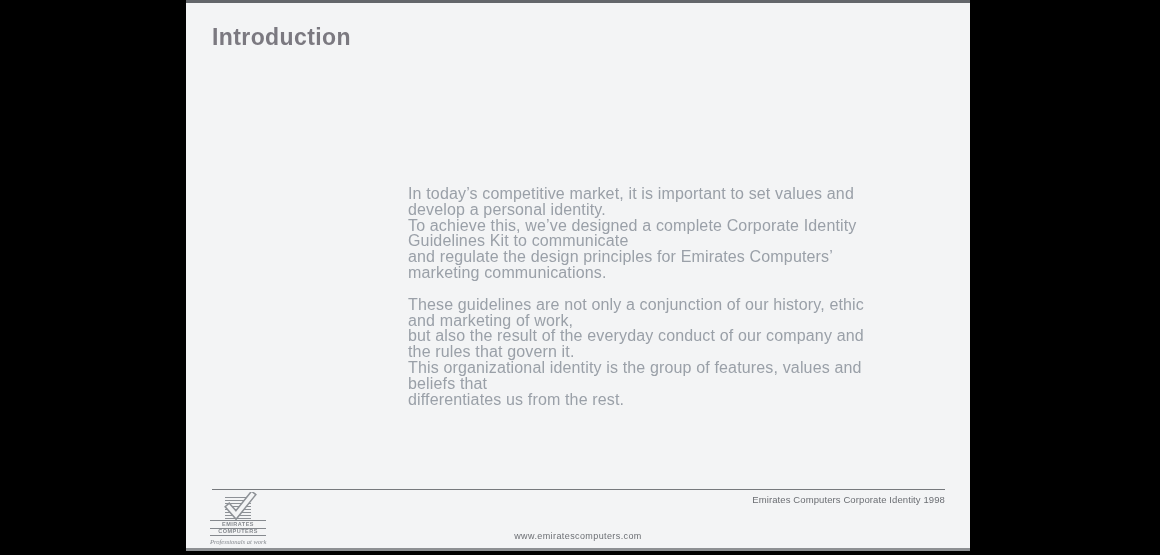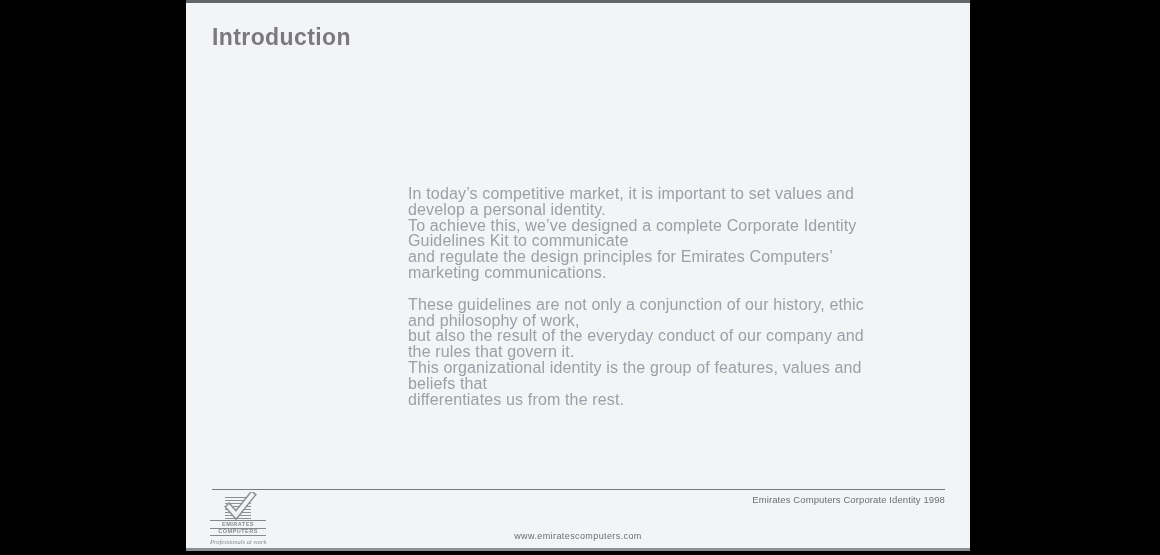--- a/index.html
+++ b/index.html
@@ -138,21 +138,21 @@
 
 <div class="stage">
   <div class="page">
 
     <div class="page-title">Introduction</div>
 
     <div class="body-copy">
       <p>In today’s competitive market, it is important to set values and develop a personal identity.
 To achieve this, we’ve designed a complete Corporate Identity Guidelines Kit to communicate
 and regulate the design principles for Emirates Computers’ marketing communications.</p>
-      <p>These guidelines are not only a conjunction of our history, ethic and philosophy of work,
+      <p>These guidelines are not only a conjunction of our history, ethic and marketing of work,
 but also the result of the everyday conduct of our company and the rules that govern it.
 This organizational identity is the group of features, values and beliefs that
 differentiates us from the rest.</p>
     </div>
 
     <div class="footer-rule"></div>
 
     <div class="footer-doc-label">Emirates Computers Corporate Identity 1998</div>
 
     <div class="logo">

